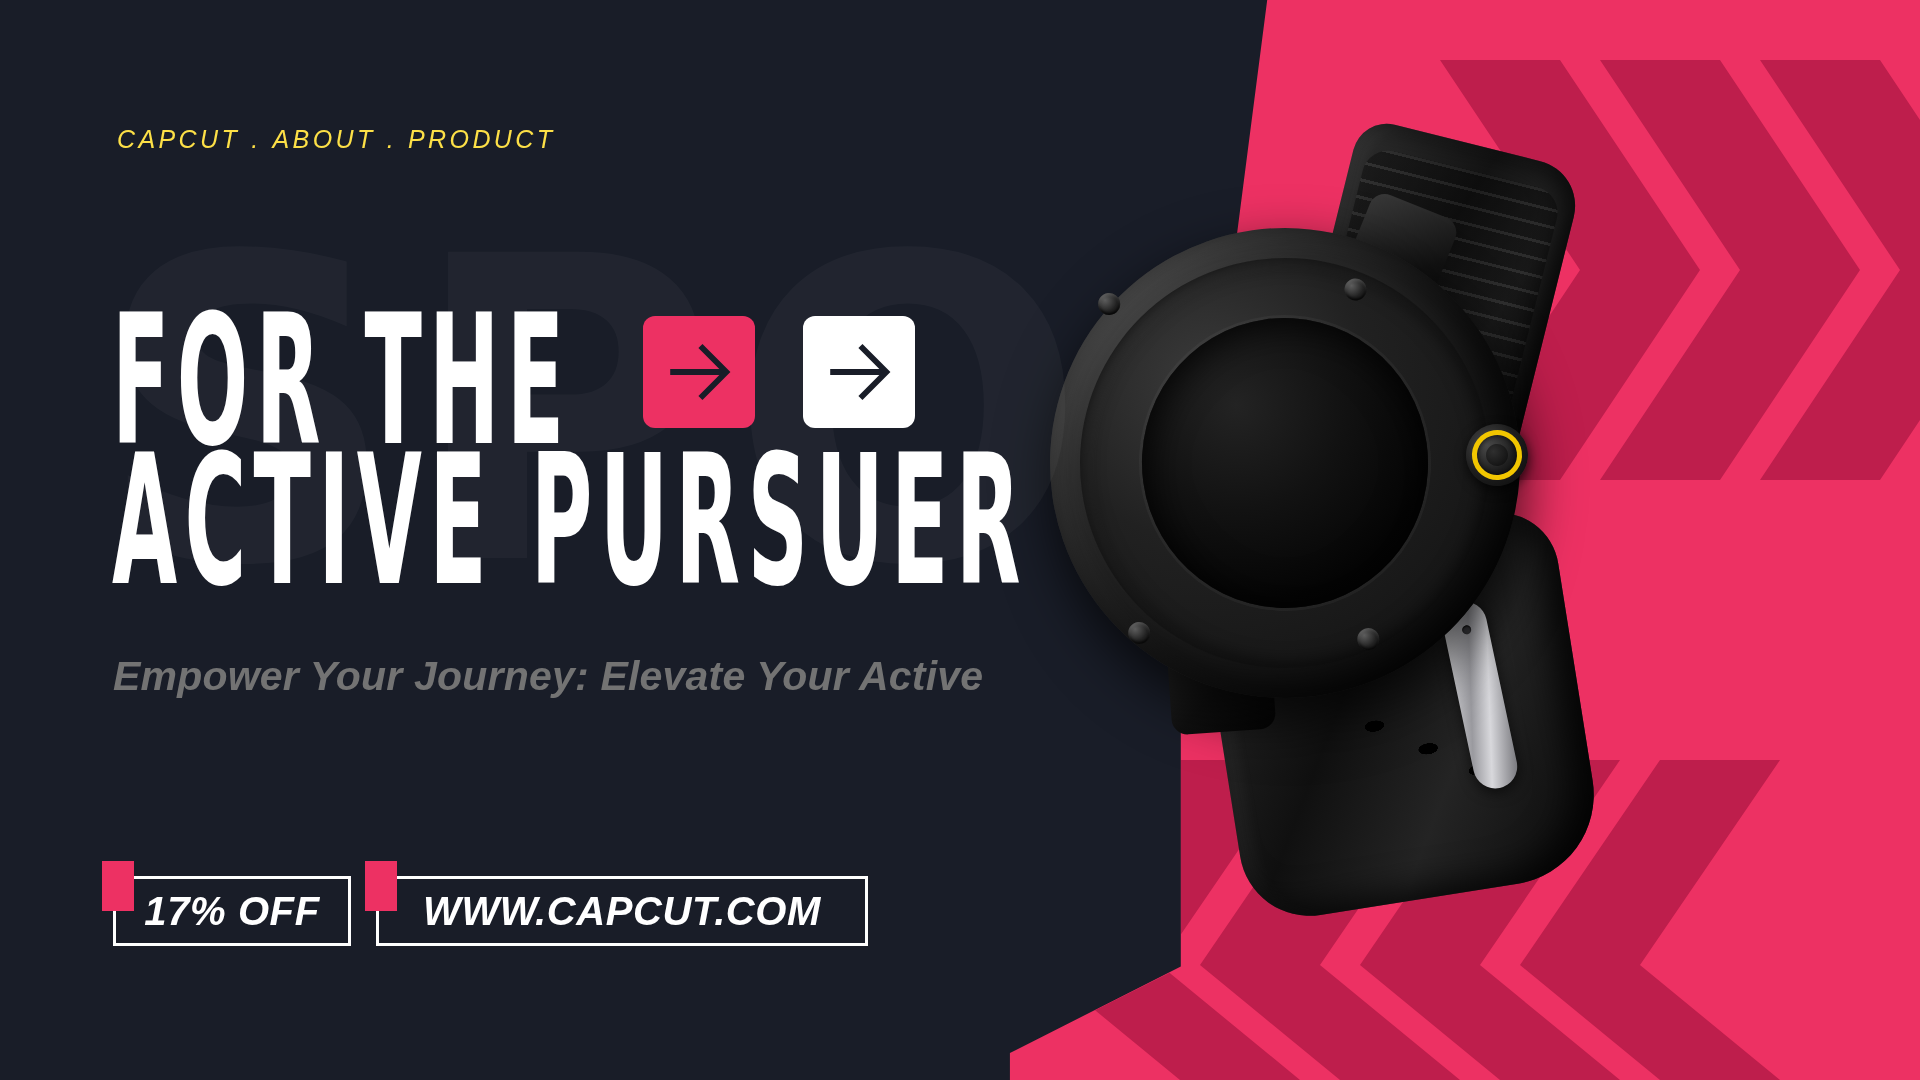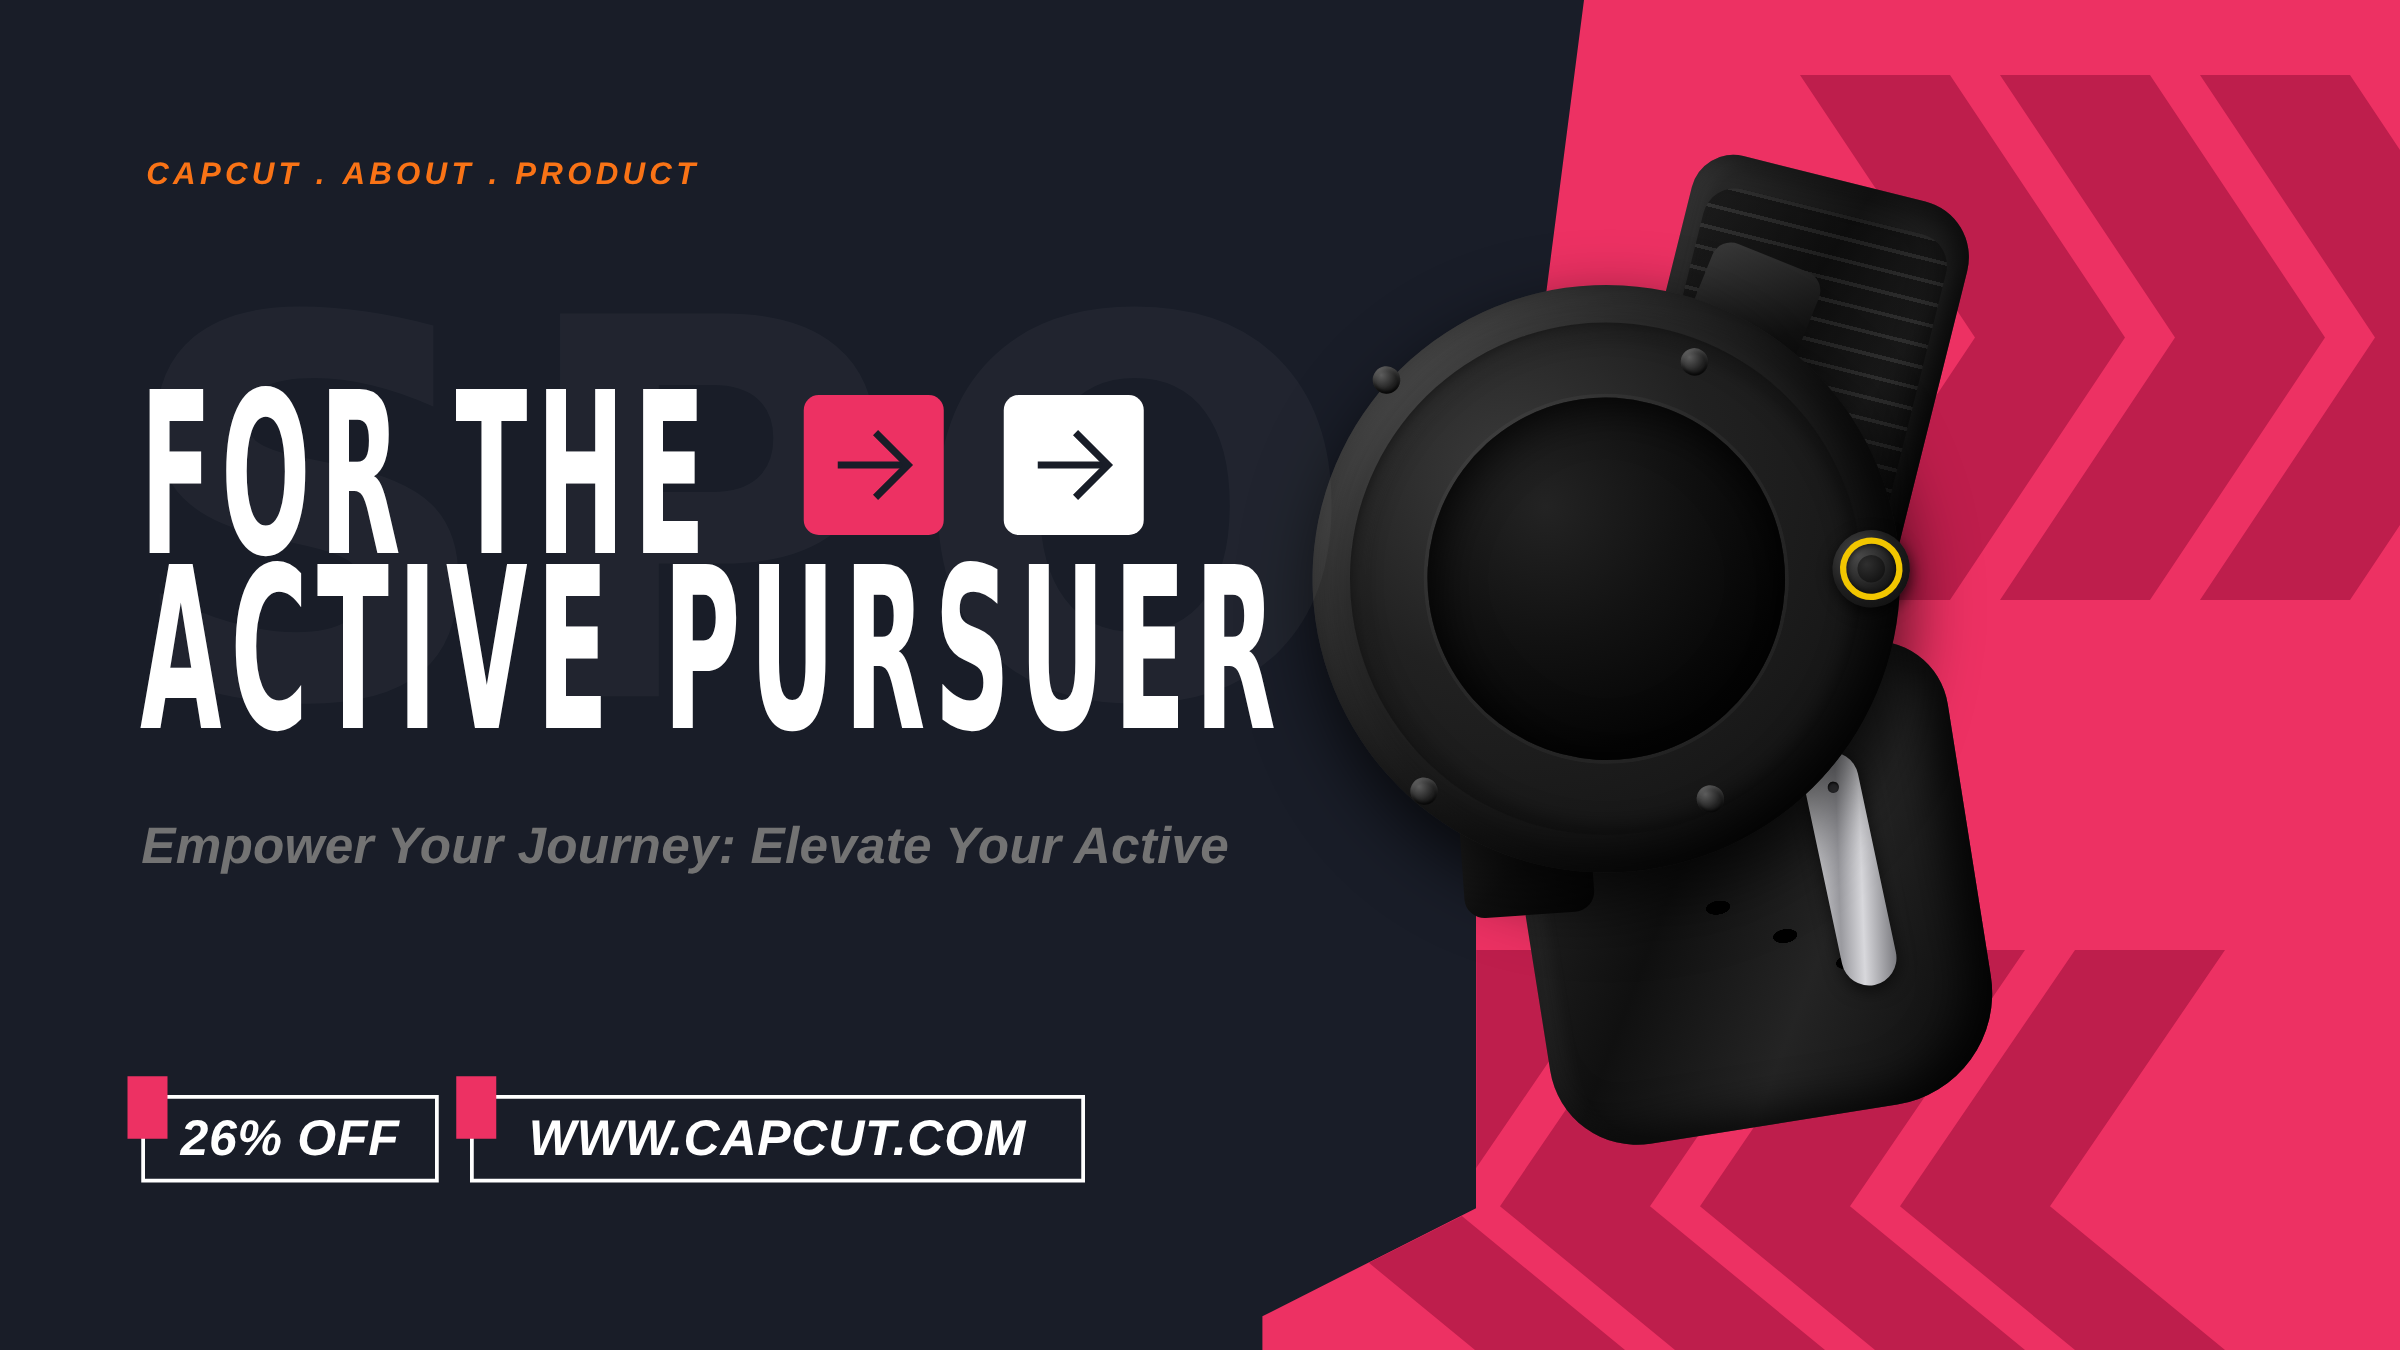--- a/index.html
+++ b/index.html
@@ -144,22 +144,22 @@
   #watermark{
     position:absolute; left:95px; top:232px;
     font-size:420px; font-weight:700; letter-spacing:12px;
     color:#ffffff; opacity:.030;
     font-family:"DejaVu Sans", sans-serif;
     white-space:nowrap; line-height:.86; user-select:none;
   }
 
   #nav{
     position:absolute; left:117px; top:125px;
-    font-size:25px; font-weight:700; font-style:italic;
-    letter-spacing:3.4px; color:#f97316;
+    font-size:25px; font-weight:400; font-style:italic;
+    letter-spacing:3.4px; color:#fde047;
     white-space:nowrap;
   }
   #nav .dot{ padding:0 11px; }
 
   .headline{
     position:absolute; left:112px;
     color:#ffffff;
     font-family:"DejaVu Sans Condensed","Liberation Sans Narrow","Liberation Sans",sans-serif;
     font-weight:700;
     transform:scaleX(.52);
@@ -276,21 +276,21 @@
         <line x1="10" y1="50" x2="88" y2="50" stroke="#191d28" stroke-width="8"></line>
         <polyline points="52,14 88,50 52,86" fill="none" stroke="#191d28" stroke-width="8"></polyline>
       </svg>
     </div>
 
     <p id="subtitle"><span>Empower Your Journey: Elevate Your Active</span><br></p>
 
     <div id="badges">
       <div class="badge" id="badge-off">
         <span class="badge-corner"></span>
-        <span class="badge-text">26% OFF</span>
+        <span class="badge-text">17% OFF</span>
       </div>
       <div class="badge" id="badge-url">
         <span class="badge-corner"></span>
         <span class="badge-text">WWW.CAPCUT.COM</span>
       </div>
     </div>
 
   </div>
 </div>
 

